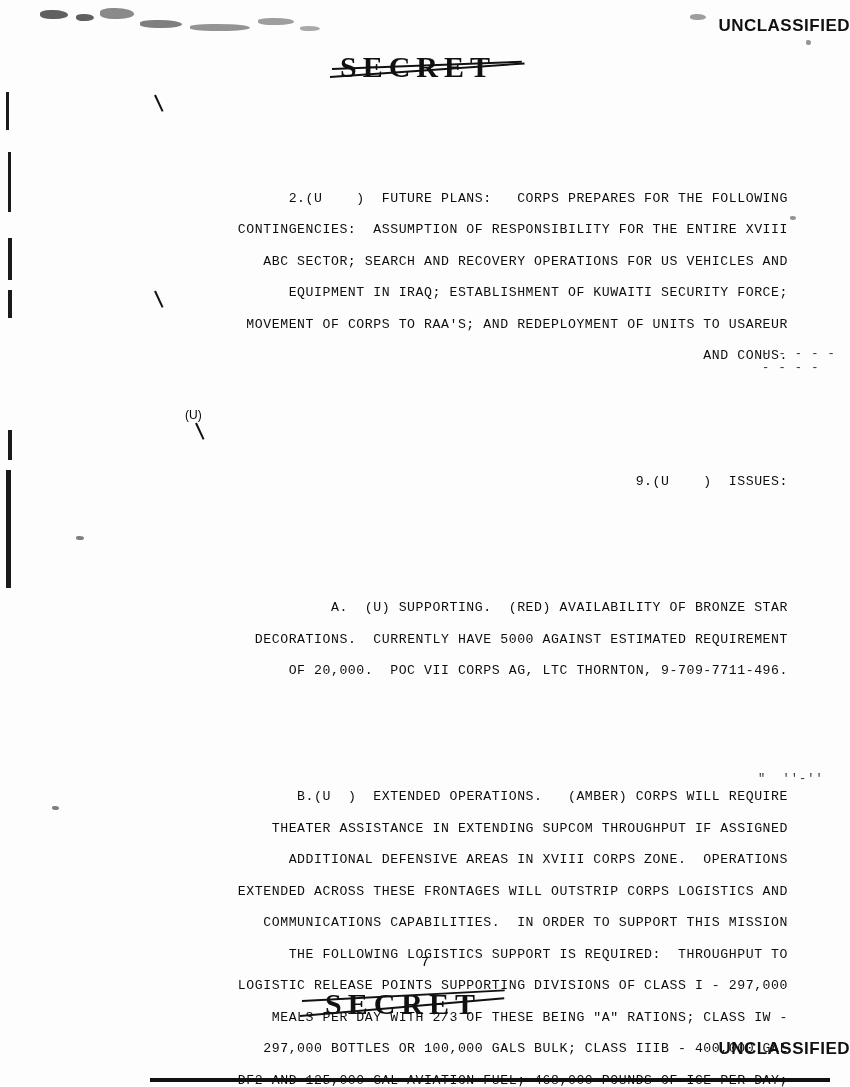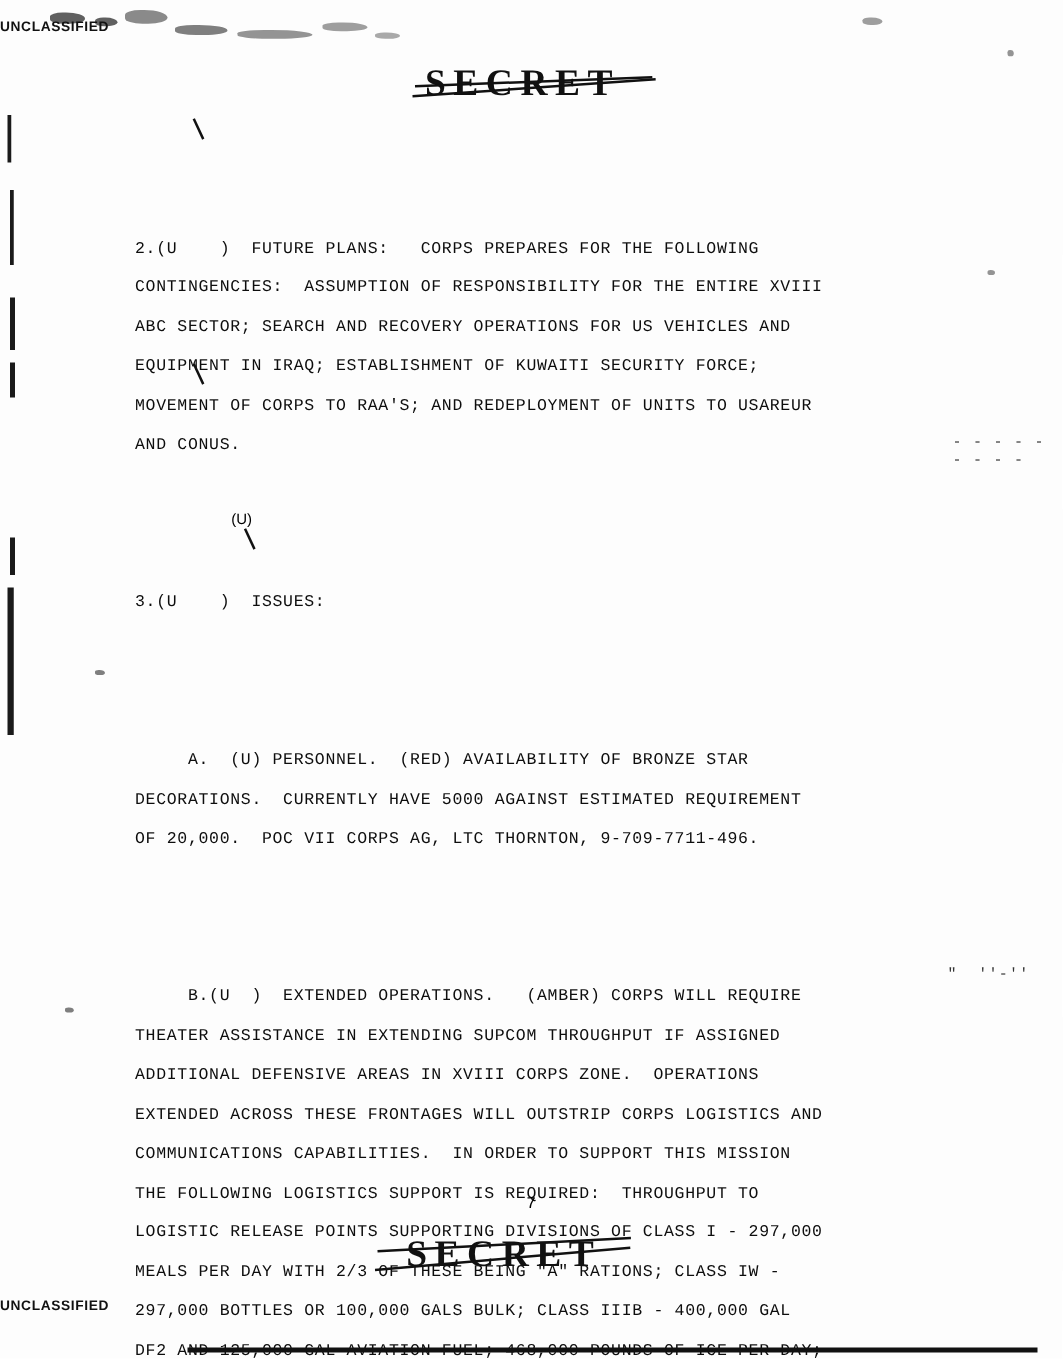--- a/index.html
+++ b/index.html
@@ -19,24 +19,24 @@
   .page {
     position: absolute;
     inset: 0;
     background: #fdfdfd;
   }
 
   
   .classif {
     position: absolute;
     width: 100%;
-    text-align: left;
+    text-align: right;
     font-family: "Liberation Sans", sans-serif;
     font-weight: bold;
-    font-size: 11px;
+    font-size: 17px;
     letter-spacing: 0.5px;
     color: #111;
   }
   .classif-top { top: 16px; }
   .classif-bottom { top: 1039px; }
 
   .secret-stamp {
     position: absolute;
     font-family: "Liberation Serif", serif;
     font-weight: bold;
@@ -90,21 +90,21 @@
     left: 108px;
     width: 680px;
     font-family: "Liberation Mono", monospace;
     font-size: 13.2px;
     line-height: 31.5px;
     letter-spacing: 0.55px;
     color: #0d0d0d;
     white-space: pre-wrap;
   }
   .para { margin: 0; }
-  .line { display: block; white-space: pre; }
+  .line { display: block; white-space: pre; text-align: right; }
 
   .pagenum {
     position: absolute;
     top: 955px;
     left: 0;
     width: 100%;
     text-align: center;
     font-family: "Liberation Mono", monospace;
     font-size: 13px;
   }
@@ -167,23 +167,23 @@
   <div class="classif classif-top">UNCLASSIFIED</div>
 
   <div class="secret-stamp secret-top">SECRET</div>
   <div class="strike strike-top-1"></div>
   <div class="strike strike-top-2"></div>
 
   <div class="body-text">
 
     <p class="para"><span class="line">2.(U    )  FUTURE PLANS:   CORPS PREPARES FOR THE FOLLOWING</span><span class="line">CONTINGENCIES:  ASSUMPTION OF RESPONSIBILITY FOR THE ENTIRE XVIII</span><span class="line">ABC SECTOR; SEARCH AND RECOVERY OPERATIONS FOR US VEHICLES AND</span><span class="line">EQUIPMENT IN IRAQ; ESTABLISHMENT OF KUWAITI SECURITY FORCE;</span><span class="line">MOVEMENT OF CORPS TO RAA'S; AND REDEPLOYMENT OF UNITS TO USAREUR</span><span class="line">AND CONUS.</span></p>
 
-    <p class="para"><span class="line">3.(U    )  ISSUES:</span></p>
-
-    <p class="para"><span class="line">     A.  (U) PERSONNEL.  (RED) AVAILABILITY OF BRONZE STAR</span><span class="line">DECORATIONS.  CURRENTLY HAVE 5000 AGAINST ESTIMATED REQUIREMENT</span><span class="line">OF 20,000.  POC VII CORPS AG, LTC THORNTON, 9-709-7711-496.</span></p>
+    <p class="para"><span class="line">9.(U    )  ISSUES:</span></p>
+
+    <p class="para"><span class="line">     A.  (U) SUPPORTING.  (RED) AVAILABILITY OF BRONZE STAR</span><span class="line">DECORATIONS.  CURRENTLY HAVE 5000 AGAINST ESTIMATED REQUIREMENT</span><span class="line">OF 20,000.  POC VII CORPS AG, LTC THORNTON, 9-709-7711-496.</span></p>
 
     <p class="para"><span class="line">     B.(U  )  EXTENDED OPERATIONS.   (AMBER) CORPS WILL REQUIRE</span><span class="line">THEATER ASSISTANCE IN EXTENDING SUPCOM THROUGHPUT IF ASSIGNED</span><span class="line">ADDITIONAL DEFENSIVE AREAS IN XVIII CORPS ZONE.  OPERATIONS</span><span class="line">EXTENDED ACROSS THESE FRONTAGES WILL OUTSTRIP CORPS LOGISTICS AND</span><span class="line">COMMUNICATIONS CAPABILITIES.  IN ORDER TO SUPPORT THIS MISSION</span><span class="line">THE FOLLOWING LOGISTICS SUPPORT IS REQUIRED:  THROUGHPUT TO</span><span class="line">LOGISTIC RELEASE POINTS SUPPORTING DIVISIONS OF CLASS I - 297,000</span><span class="line">MEALS PER DAY WITH 2/3 OF THESE BEING "A" RATIONS; CLASS IW -</span><span class="line">297,000 BOTTLES OR 100,000 GALS BULK; CLASS IIIB - 400,000 GAL</span><span class="line">DF2 AND 125,000 GAL AVIATION FUEL; 468,000 POUNDS OF ICE PER DAY;</span></p>
 
   </div>
 
   <div class="strike" style="top:94px; left:155px; width:18px; transform:rotate(65deg);"></div>
   <div class="strike" style="top:290px; left:155px; width:18px; transform:rotate(65deg);"></div>
   <div class="strike" style="top:422px; left:196px; width:18px; transform:rotate(65deg);"></div>
   <div style="position:absolute; top:408px; left:185px; font-family:'Liberation Sans',sans-serif; font-size:12px;">(U)</div>
 

